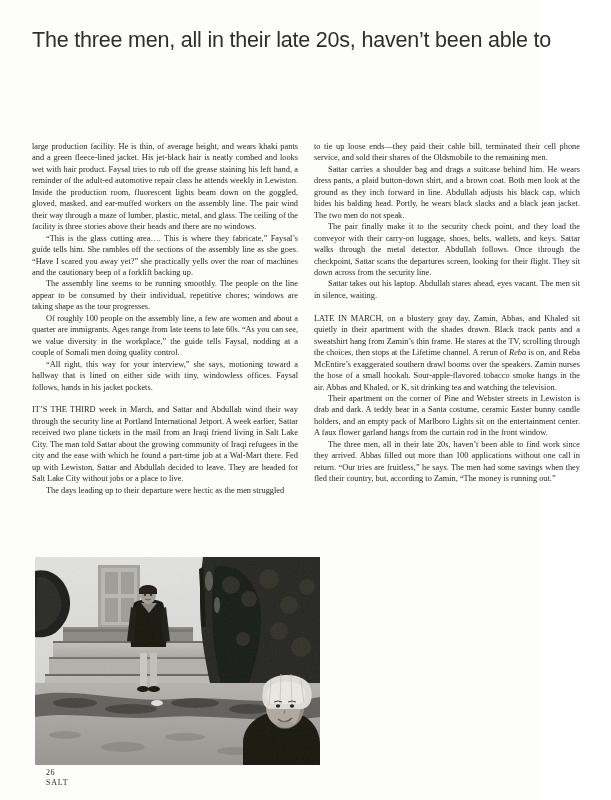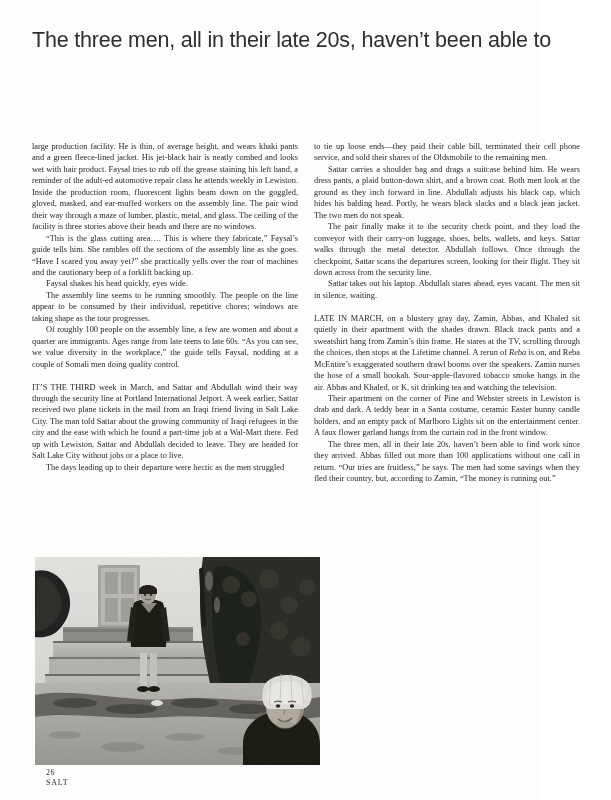--- a/index.html
+++ b/index.html
@@ -122,23 +122,23 @@
 
 <div class="page">
 
   <div class="headline">The three men, all in their late 20s, haven’t been able to</div>
 
   <div class="columns">
 
     <div class="col">
       <p class="noindent">large production facility. He is thin, of average height, and wears khaki pants and a green fleece-lined jacket. His jet-black hair is neatly combed and looks wet with hair product. Faysal tries to rub off the grease staining his left hand, a reminder of the adult-ed automotive repair class he attends weekly in Lewiston. Inside the production room, fluorescent lights beam down on the goggled, gloved, masked, and ear-muffed workers on the assembly line. The pair wind their way through a maze of lumber, plastic, metal, and glass. The ceiling of the facility is three stories above their heads and there are no windows.</p>
       <p>“This is the glass cutting area…. This is where they fabricate,” Faysal’s guide tells him. She rambles off the sections of the assembly line as she goes. “Have I scared you away yet?” she practically yells over the roar of machines and the cautionary beep of a forklift backing up.</p>
-      <p>Faysal shakes his head quickly, eyes wide.</p>
       <p>The assembly line seems to be running smoothly. The people on the line appear to be consumed by their individual, repetitive chores; windows are taking shape as the tour progresses.</p>
       <p>Of roughly 100 people on the assembly line, a few are women and about a quarter are immigrants. Ages range from late teens to late 60s. “As you can see, we value diversity in the workplace,” the guide tells Faysal, nodding at a couple of Somali men doing quality control.</p>
+      <p>“All right, this way for your interview,” she says, motioning toward a hallway that is lined on either side with tiny, windowless offices. Faysal follows, hands in his jacket pockets.</p>
       <div class="gap"></div>
       <p class="noindent">IT’S THE THIRD week in March, and Sattar and Abdullah wind their way through the security line at Portland International Jetport. A week earlier, Sattar received two plane tickets in the mail from an Iraqi friend living in Salt Lake City. The man told Sattar about the growing community of Iraqi refugees in the city and the ease with which he found a part-time job at a Wal-Mart there. Fed up with Lewiston, Sattar and Abdullah decided to leave. They are headed for Salt Lake City without jobs or a place to live.</p>
       <p>The days leading up to their departure were hectic as the men struggled</p>
     </div>
 
     <div class="col">
       <p class="noindent">to tie up loose ends—they paid their cable bill, terminated their cell phone service, and sold their shares of the Oldsmobile to the remaining men.</p>
       <p>Sattar carries a shoulder bag and drags a suitcase behind him. He wears dress pants, a plaid button-down shirt, and a brown coat. Both men look at the ground as they inch forward in line. Abdullah adjusts his black cap, which hides his balding head. Portly, he wears black slacks and a black jean jacket. The two men do not speak.</p>
       <p>The pair finally make it to the security check point, and they load the conveyor with their carry-on luggage, shoes, belts, wallets, and keys. Sattar walks through the metal detector. Abdullah follows. Once through the checkpoint, Sattar scans the departures screen, looking for their flight. They sit down across from the security line.</p>
       <p>Sattar takes out his laptop. Abdullah stares ahead, eyes vacant. The men sit in silence, waiting.</p>

